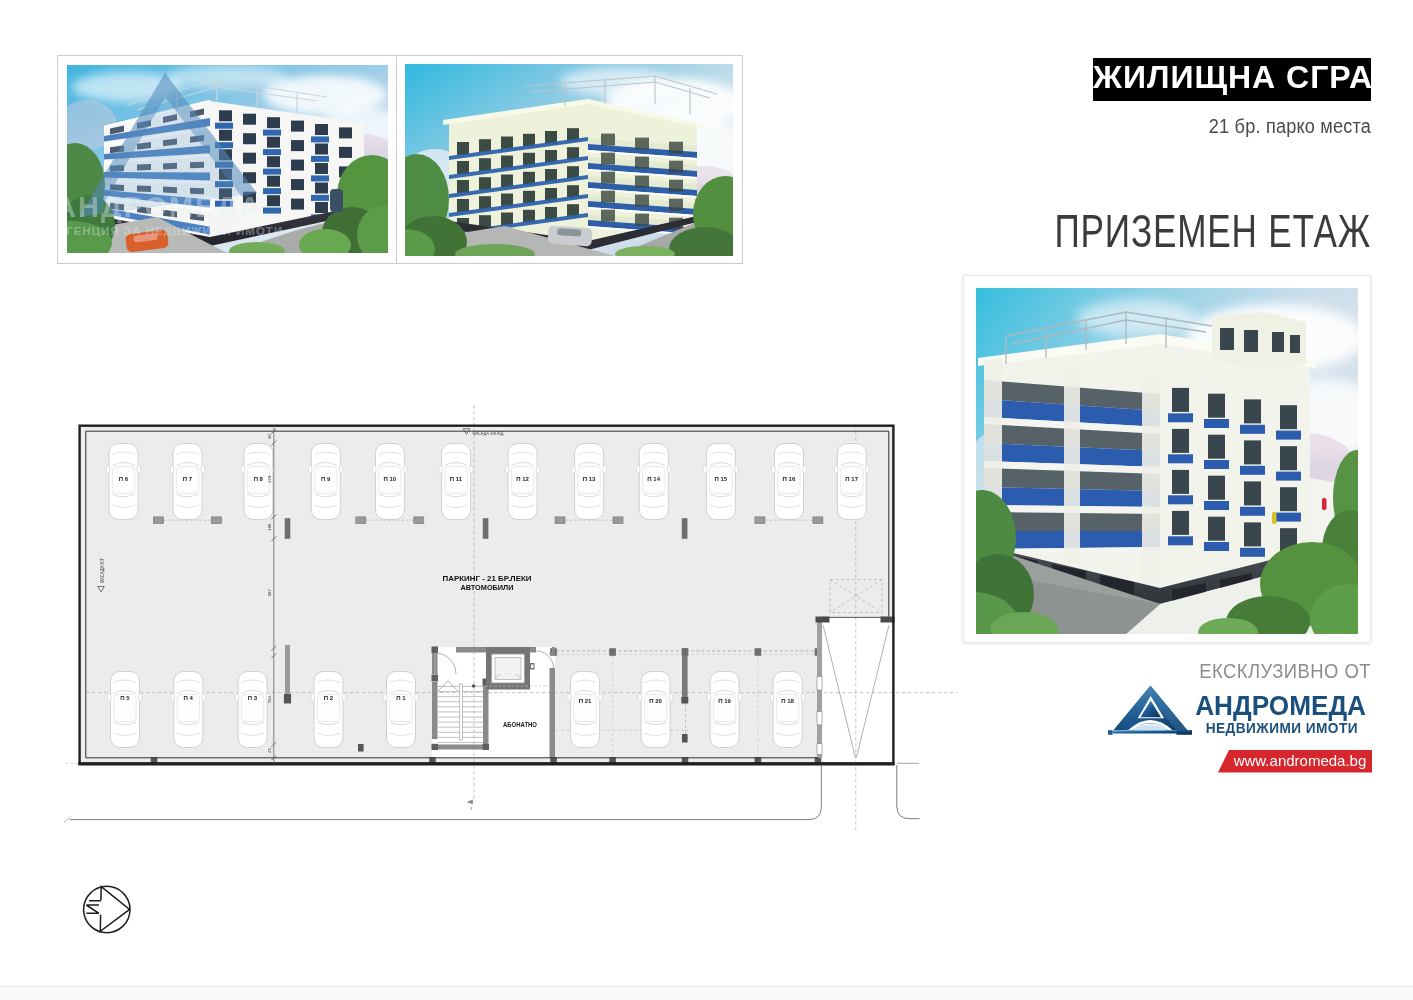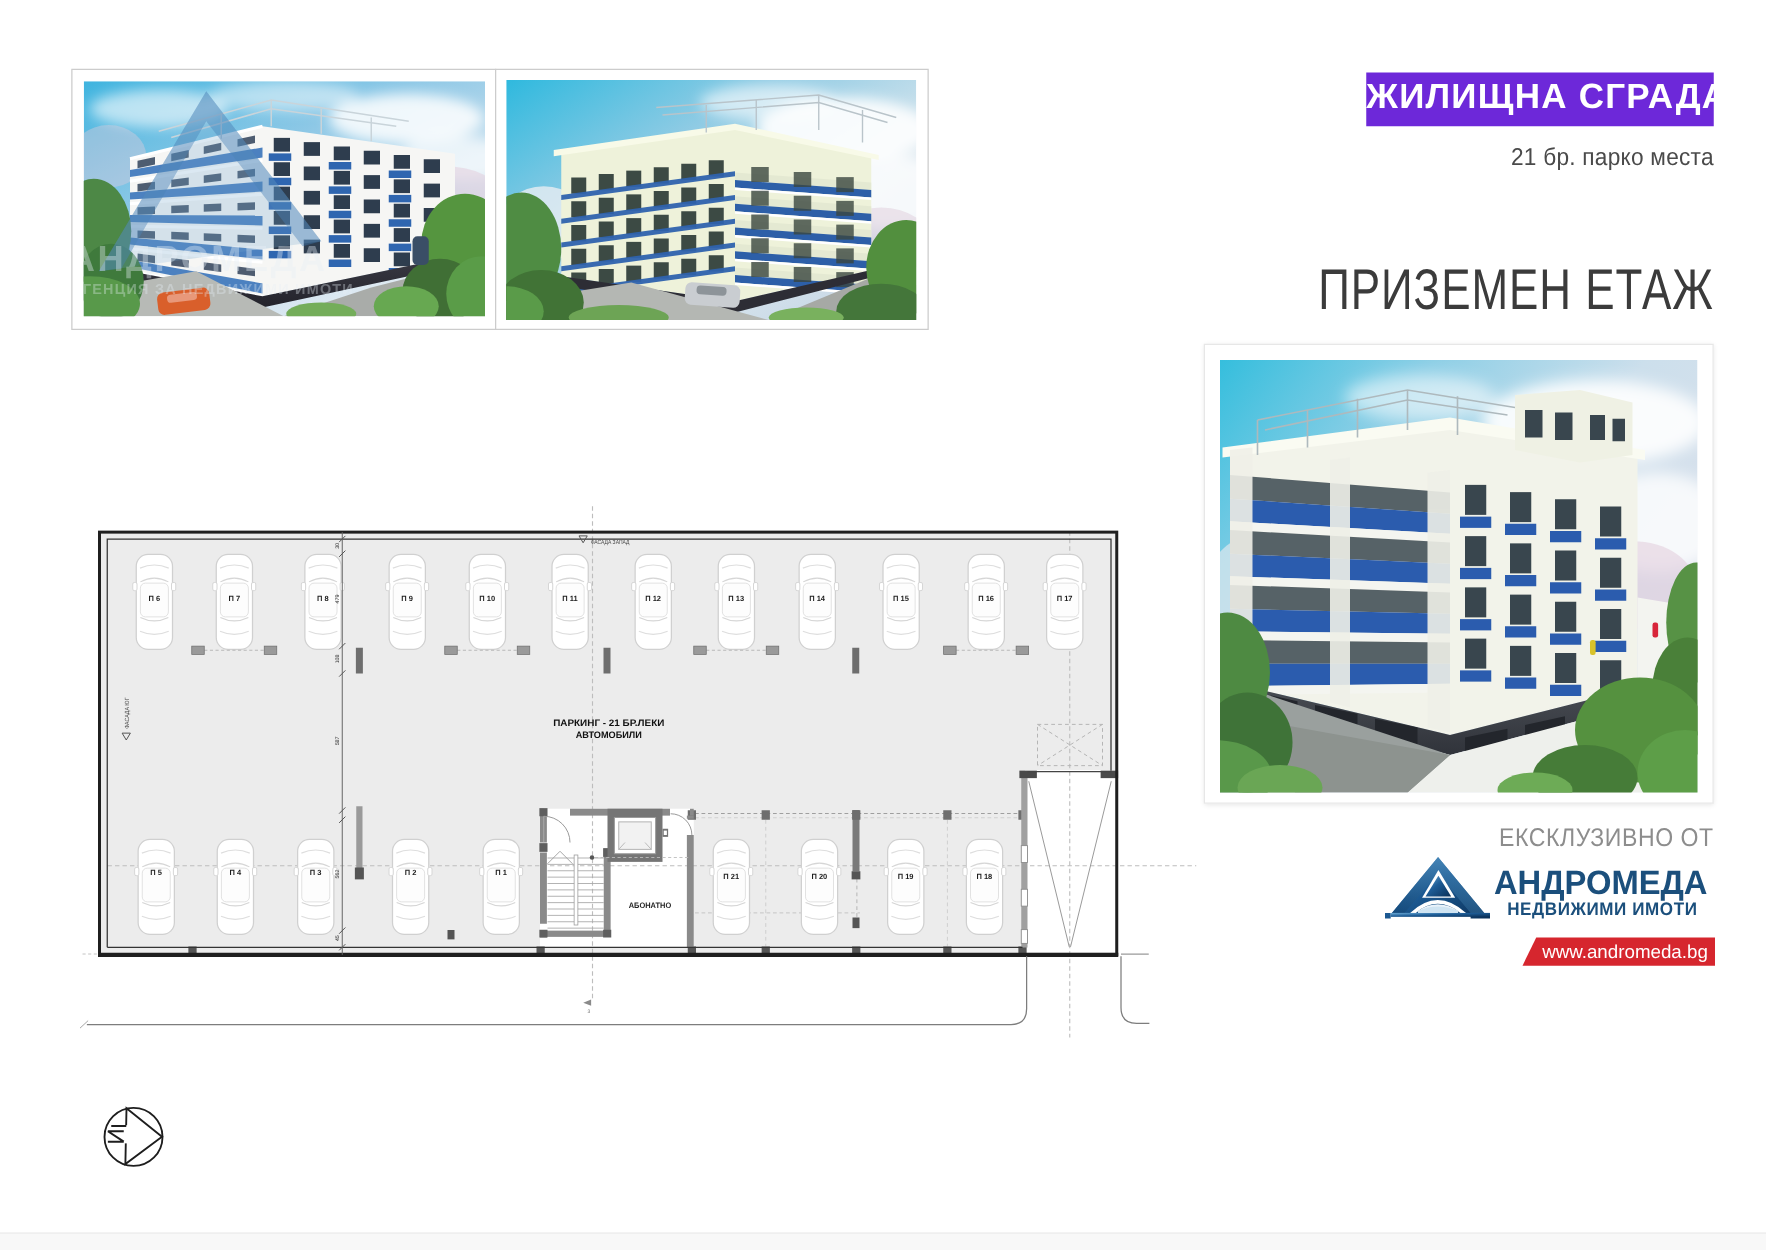--- a/index.html
+++ b/index.html
@@ -302,22 +302,22 @@
 
 <ellipse cx="90" cy="190" rx="40" ry="10" fill="#6da455"></ellipse>
 <ellipse cx="240" cy="190" rx="30" ry="8" fill="#79b15e"></ellipse>
 
 <g transform="rotate(4 165 172)">
       <rect x="143" y="163" width="44" height="18" rx="5" fill="#c9cdd1"></rect>
       <rect x="152" y="165" width="24" height="7" rx="3" fill="#8d9499"></rect>
     </g>
 </svg>
 
-<div class="abs" style="left:1093px;top:58px;width:278px;height:43px;background:#6d28d9;color:#fff;white-space:nowrap;
-  font-size:28px;font-weight:bold;letter-spacing:1px;text-align:center;line-height:38px">ЖИЛИЩНА СГРАДА</div>
+<div class="abs" style="left:1093px;top:58px;width:278px;height:43px;background:#000000;color:#fff;white-space:nowrap;
+  font-size:32px;font-weight:bold;letter-spacing:1px;text-align:center;line-height:38px">ЖИЛИЩНА СГРАДА</div>
 
 <div class="abs" style="left:971px;top:115px;width:400px;text-align:right;font-size:19.5px;color:#4a4a4a;letter-spacing:0.2px;transform:scaleX(0.93);transform-origin:100% 50%">21 бр. парко места</div>
 
 <div class="abs" style="left:771px;top:204px;width:600px;text-align:right;font-size:46px;color:#3b3b3b;letter-spacing:1px;transform:scaleX(0.765);transform-origin:100% 50%">ПРИЗЕМЕН ЕТАЖ</div>
 
 <div class="abs" style="left:963px;top:275px;width:406px;height:366px;background:#fff;border:1px solid #e7e7e7;box-shadow:0 1px 4px rgba(0,0,0,0.10)"></div>
 
 <svg class="abs" style="left:976px;top:288px" width="382" height="346" viewBox="0 0 382 346">
 <defs>
 <filter id="bl3" x="-40%" y="-40%" width="180%" height="180%">

